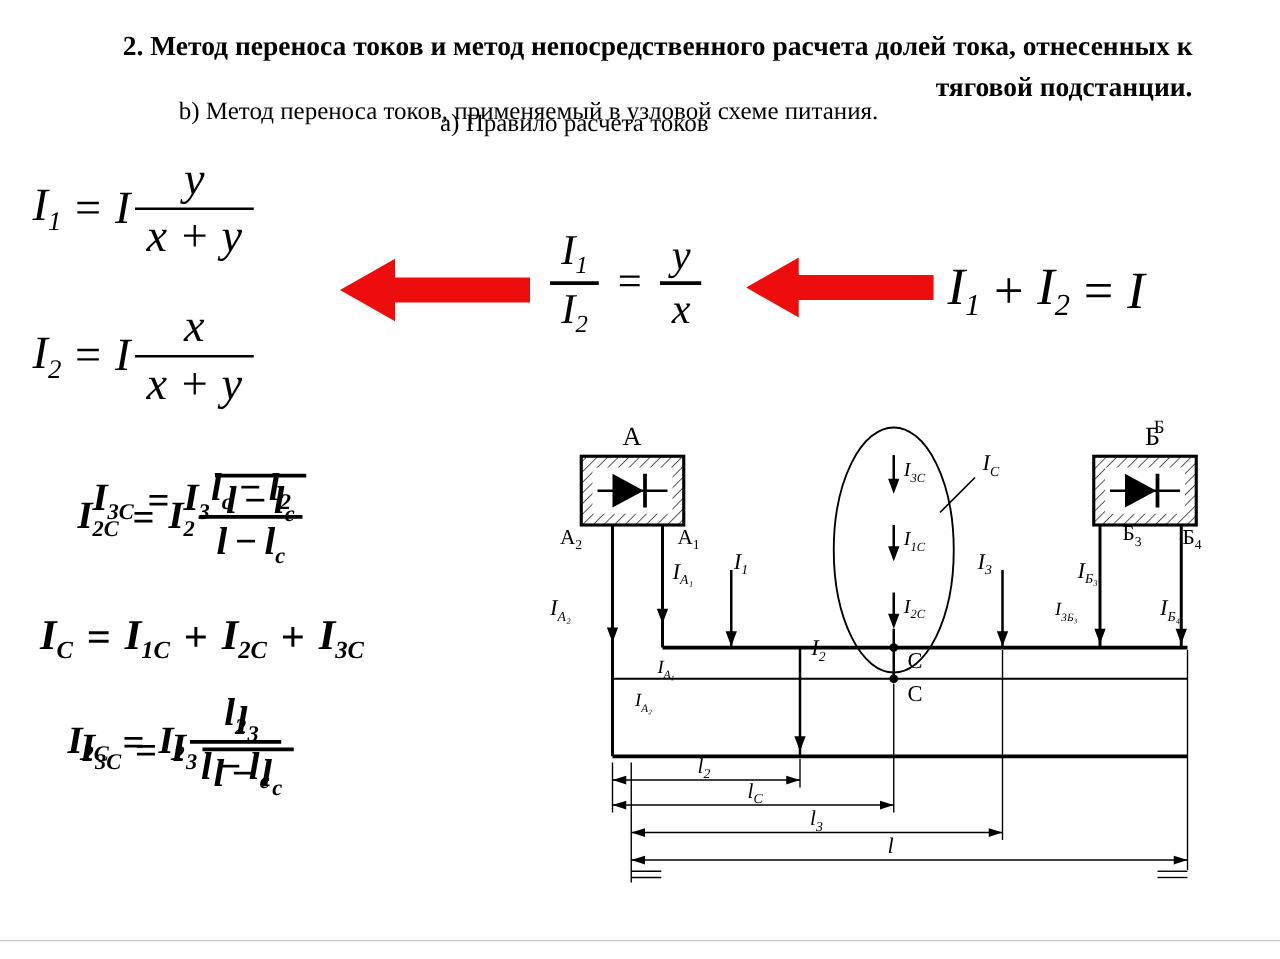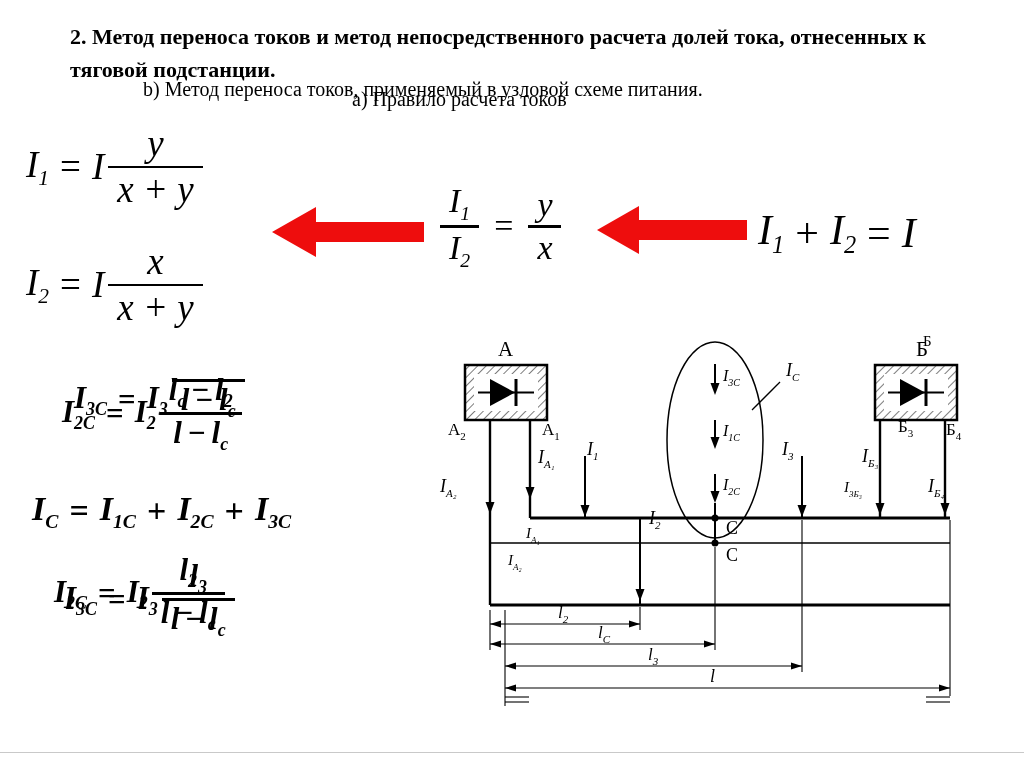--- a/index.html
+++ b/index.html
@@ -1,18 +1,18 @@
 <!DOCTYPE html>
 <html><head>
 <meta charset="utf-8">
 <style>
   html,body{margin:0;padding:0;background:#ffffff;}
   .page{position:relative;width:1024px;height:767px;background:#ffffff;overflow:hidden;
         font-family:"Liberation Serif","DejaVu Serif",serif;color:#000;}
-  .title{position:absolute;left:70px;top:20px;width:884px;text-align:left;
+  .title{position:absolute;left:70px;top:20px;width:884px;text-align:right;
          font-weight:bold;font-size:22px;line-height:1.5;}
   .subtitle{position:absolute;font-size:20px;white-space:nowrap;}
   .formula{position:absolute;display:flex;align-items:center;white-space:nowrap;font-style:italic;}
   .f-main{font-size:37px;}
   .f-ratio{font-size:34px;}
   .f-sum{font-size:42px;}
   .f-ic{font-size:34px;font-weight:bold;}
   .op{margin:0 11px;font-style:normal;}
   .mop{margin:0 6px;font-style:normal;}
   .tok{white-space:nowrap;}

